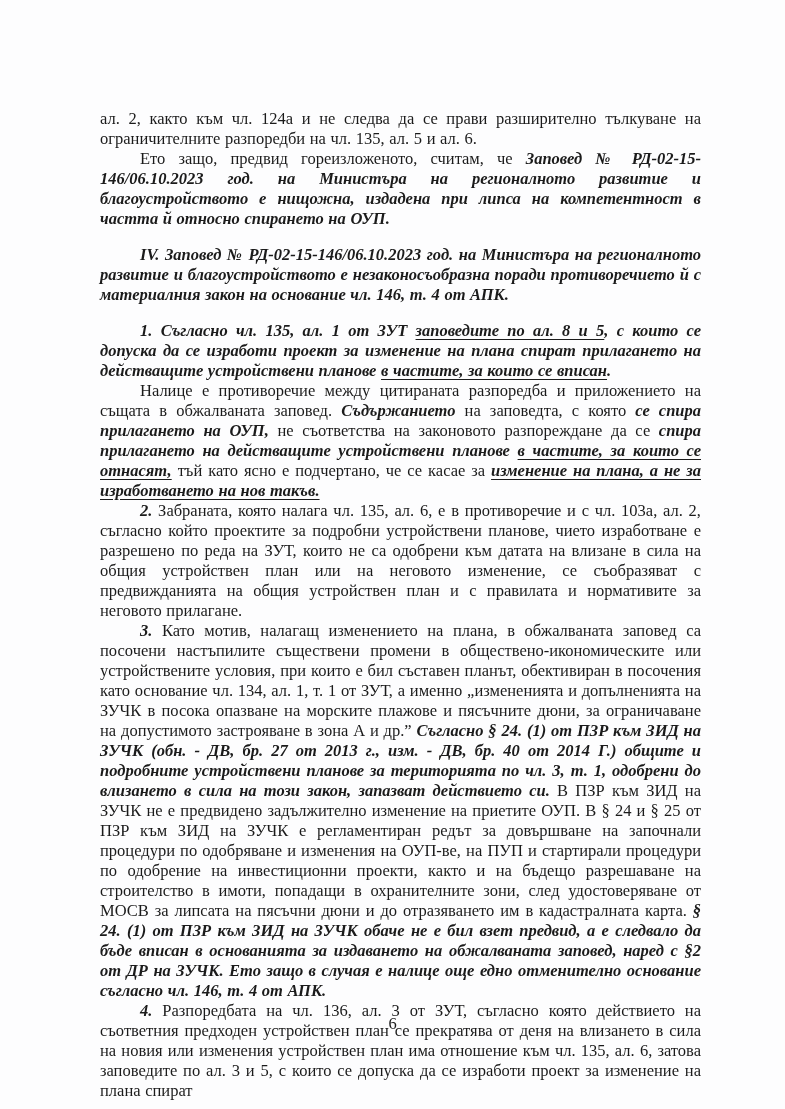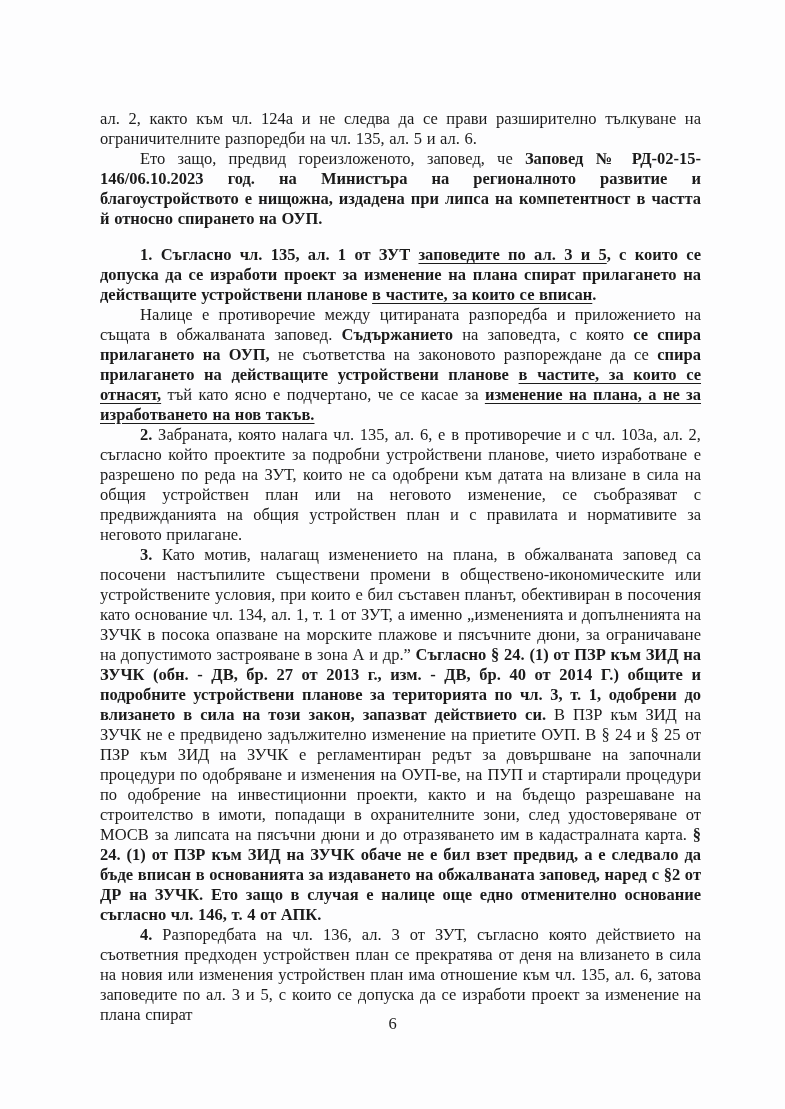--- a/index.html
+++ b/index.html
@@ -23,39 +23,40 @@
     top: 109px;
     width: 601px;
     text-align: justify;
     font-size: 16.5px;
     line-height: 20px;
     word-spacing: 0.5px;
   }
   .para { margin: 0; }
   .para.indent { text-indent: 40px; }
   .para.gap { margin-top: 16px; }
-  .b { font-weight: bold; }
+  .b { font-weight: bold; font-style: italic; }
   .u { text-decoration: underline; text-decoration-thickness: 1.4px; text-underline-offset: 2.5px; }
   .page-number {
     position: absolute;
     left: 0;
     right: 0;
     top: 1014px;
     text-align: center;
     font-size: 16.5px;
     line-height: 20px;
   }
 </style>
 </head>
 <body>
 
 <div class="page">
   <div class="content">
       <p class="para"><span>ал. 2, както към чл. 124а и не следва да се прави разширително тълкуване на ограничителните разпоредби на чл. 135, ал. 5 и ал. 6.</span></p>
-      <p class="para indent"><span>Ето защо, предвид гореизложеното, заповед, че </span><span class="b">Заповед № РД-02-15-146/06.10.2023 год. на Министъра на регионалното развитие и благоустройството е нищожна, издадена при липса на компетентност в частта й относно спирането на ОУП.</span></p>
-      <p class="para indent gap"><span class="b">1. Съгласно чл. 135, ал. 1 от ЗУТ </span><span class="b u">заповедите по ал. 3 и 5</span><span class="b">, с които се допуска да се изработи проект за изменение на плана спират прилагането на действащите устройствени планове </span><span class="b u">в частите, за които се вписан</span><span class="b">.</span></p>
+      <p class="para indent"><span>Ето защо, предвид гореизложеното, считам, че </span><span class="b">Заповед № РД-02-15-146/06.10.2023 год. на Министъра на регионалното развитие и благоустройството е нищожна, издадена при липса на компетентност в частта й относно спирането на ОУП.</span></p>
+      <p class="para indent gap"><span class="b">IV. Заповед № РД-02-15-146/06.10.2023 год. на Министъра на регионалното развитие и благоустройството е незаконосъобразна поради противоречието й с материалния закон на основание чл. 146, т. 4 от АПК.</span></p>
+      <p class="para indent gap"><span class="b">1. Съгласно чл. 135, ал. 1 от ЗУТ </span><span class="b u">заповедите по ал. 8 и 5</span><span class="b">, с които се допуска да се изработи проект за изменение на плана спират прилагането на действащите устройствени планове </span><span class="b u">в частите, за които се вписан</span><span class="b">.</span></p>
       <p class="para indent"><span>Налице е противоречие между цитираната разпоредба и приложението на същата в обжалваната заповед. </span><span class="b">Съдържанието</span><span> на заповедта, с която </span><span class="b">се спира прилагането на ОУП,</span><span> не съответства на законовото разпореждане да се </span><span class="b">спира прилагането на действащите устройствени планове </span><span class="b u">в частите, за които се отнасят,</span><span> тъй като ясно е подчертано, че се касае за </span><span class="b u">изменение на плана, а не за изработването на нов такъв.</span></p>
       <p class="para indent"><span class="b">2.</span><span> Забраната, която налага чл. 135, ал. 6, е в противоречие и с чл. 103а, ал. 2, съгласно който проектите за подробни устройствени планове, чието изработване е разрешено по реда на ЗУТ, които не са одобрени към датата на влизане в сила на общия устройствен план или на неговото изменение, се съобразяват с предвижданията на общия устройствен план и с правилата и нормативите за неговото прилагане.</span></p>
       <p class="para indent"><span class="b">3.</span><span> Като мотив, налагащ изменението на плана, в обжалваната заповед са посочени настъпилите съществени промени в обществено-икономическите или устройствените условия, при които е бил съставен планът, обективиран в посочения като основание чл. 134, ал. 1, т. 1 от ЗУТ, а именно „измененията и допълненията на ЗУЧК в посока опазване на морските плажове и пясъчните дюни, за ограничаване на допустимото застрояване в зона А и др.” </span><span class="b">Съгласно § 24. (1) от ПЗР към ЗИД на ЗУЧК (обн. - ДВ, бр. 27 от 2013 г., изм. - ДВ, бр. 40 от 2014 Г.) общите и подробните устройствени планове за територията по чл. 3, т. 1, одобрени до влизането в сила на този закон, запазват действието си.</span><span> В ПЗР към ЗИД на ЗУЧК не е предвидено задължително изменение на приетите ОУП. В § 24 и § 25 от ПЗР към ЗИД на ЗУЧК е регламентиран редът за довършване на започнали процедури по одобряване и изменения на ОУП-ве, на ПУП и стартирали процедури по одобрение на инвестиционни проекти, както и на бъдещо разрешаване на строителство в имоти, попадащи в охранителните зони, след удостоверяване от МОСВ за липсата на пясъчни дюни и до отразяването им в кадастралната карта. </span><span class="b">§ 24. (1) от ПЗР към ЗИД на ЗУЧК обаче не е бил взет предвид, а е следвало да бъде вписан в основанията за издаването на обжалваната заповед, наред с §2 от ДР на ЗУЧК. Ето защо в случая е налице още едно отменително основание съгласно чл. 146, т. 4 от АПК.</span></p>
       <p class="para indent"><span class="b">4.</span><span> Разпоредбата на чл. 136, ал. 3 от ЗУТ, съгласно която действието на съответния предходен устройствен план се прекратява от деня на влизането в сила на новия или изменения устройствен план има отношение към чл. 135, ал. 6, затова заповедите по ал. 3 и 5, с които се допуска да се изработи проект за изменение на плана спират</span></p>
     </div>
   <div class="page-number">6</div>
 </div>
 
 </body></html>

